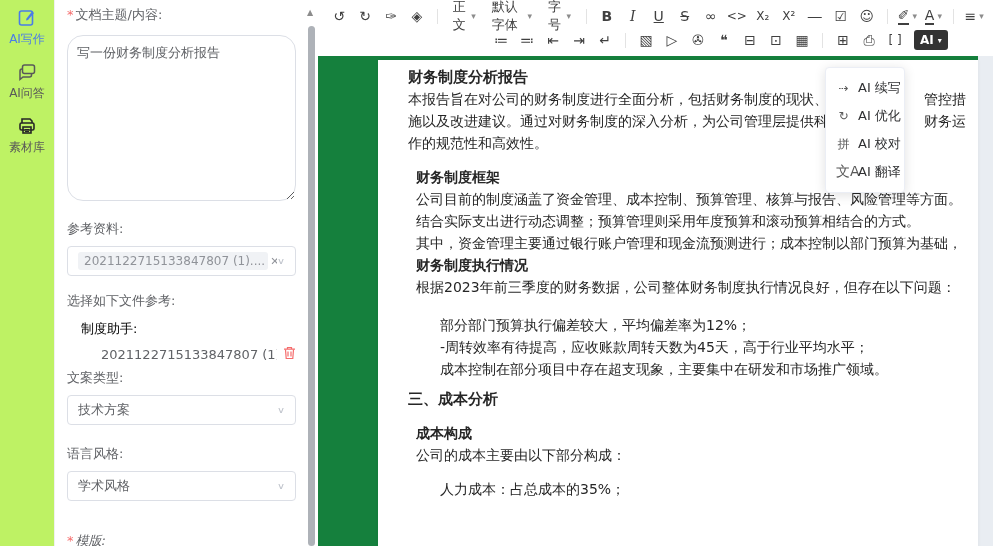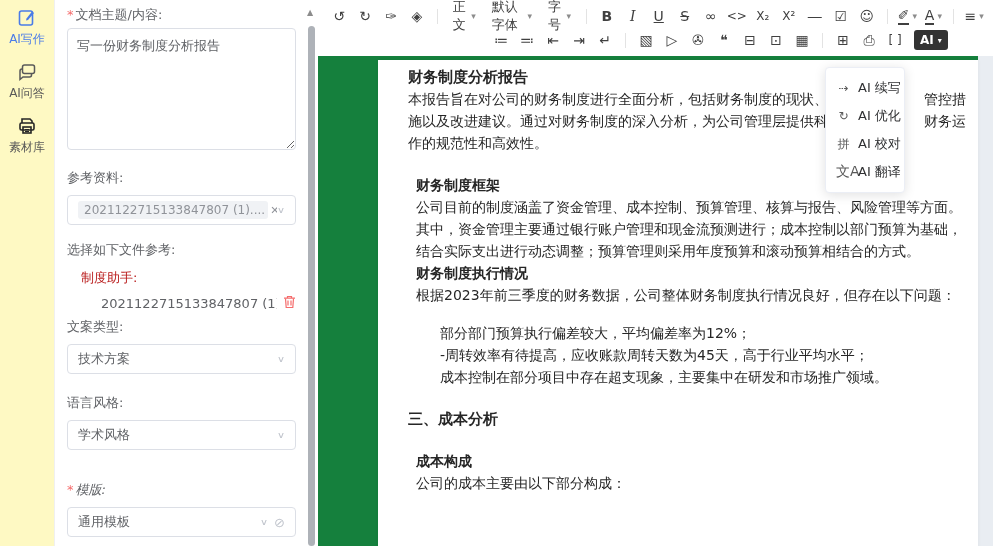--- a/index.html
+++ b/index.html
@@ -1,45 +1,45 @@
 <!DOCTYPE html>
 <html><head>
 <meta charset="utf-8">
 <style>
   * { margin:0; padding:0; box-sizing:border-box; }
   html,body { width:993px; height:546px; overflow:hidden; }
   body { font-family:"DejaVu Sans","Liberation Sans",sans-serif; font-size:13px; color:#303133; background:#fff; }
   .app { display:flex; width:993px; height:546px; }
 
   
-  .rail { width:55px; background:#fef9c3; border-right:1px solid #f0f0f0; padding-top:8px;
+  .rail { width:55px; background:#bef264; border-right:1px solid #f0f0f0; padding-top:8px;
           display:flex; flex-direction:column; align-items:center; gap:14px; flex:none; }
   .rail-item { display:flex; flex-direction:column; align-items:center; gap:3px; cursor:pointer; }
   .rail-item .lbl { font-size:12px; color:#595959; }
   .rail-item.active .lbl { color:#4a7ce8; }
   .rail-item svg { display:block; }
 
   
   .panel { width:263px; flex:none; background:#fff; position:relative; padding:6px 22px 0 12px; }
   .panel-scrollbar { position:absolute; right:1px; top:0; bottom:0; width:12px; }
   .panel-scroll-arrow { position:absolute; top:8px; left:2px; font-size:8px; color:#8c8c8c; }
   .panel-scroll-thumb { position:absolute; top:26px; bottom:0; left:3px; width:7px; background:#aeb2b8; border-radius:4px; }
   .f-label { color:#606266; margin-top:16px; }
   .f-label:first-child { margin-top:0; }
   .req { color:#f56c6c; margin-right:2px; }
-  textarea.f-textarea { width:100%; height:122px; margin-top:4px; border:1px solid #dcdfe6; border-radius:4px;
+  textarea.f-textarea { width:100%; height:166px; margin-top:11px; border:1px solid #dcdfe6; border-radius:16px;
           padding:7px 9px; font:13px/1.5 "DejaVu Sans","Liberation Sans",sans-serif; color:#606266; resize:both; outline:none; }
   .f-select { margin-top:8px; height:30px; border:1px solid #dcdfe6; border-radius:4px; display:flex;
           align-items:center; padding:0 10px; color:#606266; cursor:pointer; background:#fff; }
   .f-select .val { flex:1; white-space:nowrap; overflow:hidden; }
   .chev { color:#c0c4cc; font-size:11px; transform:scaleY(.8); }
   .tag { background:#f0f2f5; border-radius:3px; color:#909399; font-size:12px; padding:2px 6px;
           display:inline-flex; align-items:center; gap:5px; max-width:190px; white-space:nowrap; }
   .tag .x { color:#909399; font-size:11px; cursor:pointer; }
-  .ref-assistant { margin-top:10px; margin-left:14px; color:#b91c1c; }
+  .ref-assistant { margin-top:10px; margin-left:14px; color:#000000; }
   .ref-file-row { margin-top:8px; margin-left:34px; display:flex; align-items:center; color:#606266; }
   .ref-file-row .fname { flex:1; white-space:nowrap; overflow:hidden; }
   .trash { cursor:pointer; flex:none; margin-left:6px; }
   .clear-ic { color:#c0c4cc; font-size:13px; margin-left:6px; }
 
   
   .editor { flex:1; display:flex; flex-direction:column; min-width:0; }
   .toolbar { background:#fff; padding:4px 6px 4px 8px; flex:none; }
   .t-row { display:flex; align-items:center; height:24px; }
   .t-row.second { margin-left:162px; }
@@ -61,21 +61,21 @@
   .page { position:absolute; left:60px; top:4px; width:600px; height:540px; background:#fff;
           box-shadow:0 0 4px rgba(0,0,0,.05); padding:6px 12px 0 30px; }
   .doc { font-size:14px; line-height:22px; color:#262626; }
   .doc > div { white-space:nowrap; overflow:hidden; }
   .d-title { font-weight:bold; font-size:15px; }
   .d-h2 { font-weight:bold; font-size:15px; }
   .d-sub { font-weight:bold; margin-left:8px; }
   .d-p { margin-left:8px; }
   .d-ind { margin-left:32px; }
   .split { display:flex; justify-content:space-between; }
-  .mt12 { margin-top:20px; } .mt16 { margin-top:16px; } .mt8 { margin-top:20px; }
+  .mt12 { margin-top:12px; } .mt16 { margin-top:16px; } .mt8 { margin-top:8px; }
 
   
   .ai-menu { position:absolute; left:507px; top:11px; width:80px; background:#fff; border:1px solid #ebeef5;
              border-radius:4px; box-shadow:0 2px 12px rgba(0,0,0,.12); padding:6px 0; z-index:10; }
   .ai-menu-item { height:28px; display:flex; align-items:center; gap:7px; padding:0 10px; cursor:pointer;
                   color:#303133; font-size:13px; white-space:nowrap; }
   .ai-menu-item .mi { width:15px; color:#595959; font-size:12px; text-align:center; flex:none; }
 </style>
 </head>
 <body>
@@ -250,30 +250,31 @@
               <span>本报告旨在对公司的财务制度进行全面分析，包括财务制度的现状、存在</span>
               <span>管控措</span>
             </div>
           <div class="split">
               <span>施以及改进建议。通过对财务制度的深入分析，为公司管理层提供科学决</span>
               <span>财务运</span>
             </div>
           <div>作的规范性和高效性。</div>
           <div class="d-sub mt12">财务制度框架</div>
           <div class="d-p">公司目前的制度涵盖了资金管理、成本控制、预算管理、核算与报告、风险管理等方面。</div>
+          <div class="d-p">结合实际支出进行动态调整；预算管理则采用年度预算和滚动预算相结合的方式。</div>
           <div class="d-p">其中，资金管理主要通过银行账户管理和现金流预测进行；成本控制以部门预算为基础，</div>
-          <div class="d-p">结合实际支出进行动态调整；预算管理则采用年度预算和滚动预算相结合的方式。</div>
           <div class="d-sub">财务制度执行情况</div>
           <div class="d-p">根据2023年前三季度的财务数据，公司整体财务制度执行情况良好，但存在以下问题：</div>
           <div class="d-ind mt16">部分部门预算执行偏差较大，平均偏差率为12%；</div>
           <div class="d-ind">-周转效率有待提高，应收账款周转天数为45天，高于行业平均水平；</div>
           <div class="d-ind">成本控制在部分项目中存在超支现象，主要集中在研发和市场推广领域。</div>
           <div class="d-h2 mt8">三、成本分析</div>
           <div class="d-sub mt12">成本构成</div>
           <div class="d-p">公司的成本主要由以下部分构成：</div>
+          <div class="d-ind mt12">人力成本：占总成本的35%；</div>
         </div>
       </div>
 
       <div class="ai-menu">
         <div class="ai-menu-item">
           <span class="mi">⇢</span>
           <span>AI 续写</span>
         </div>
         <div class="ai-menu-item">
           <span class="mi">↻</span>

